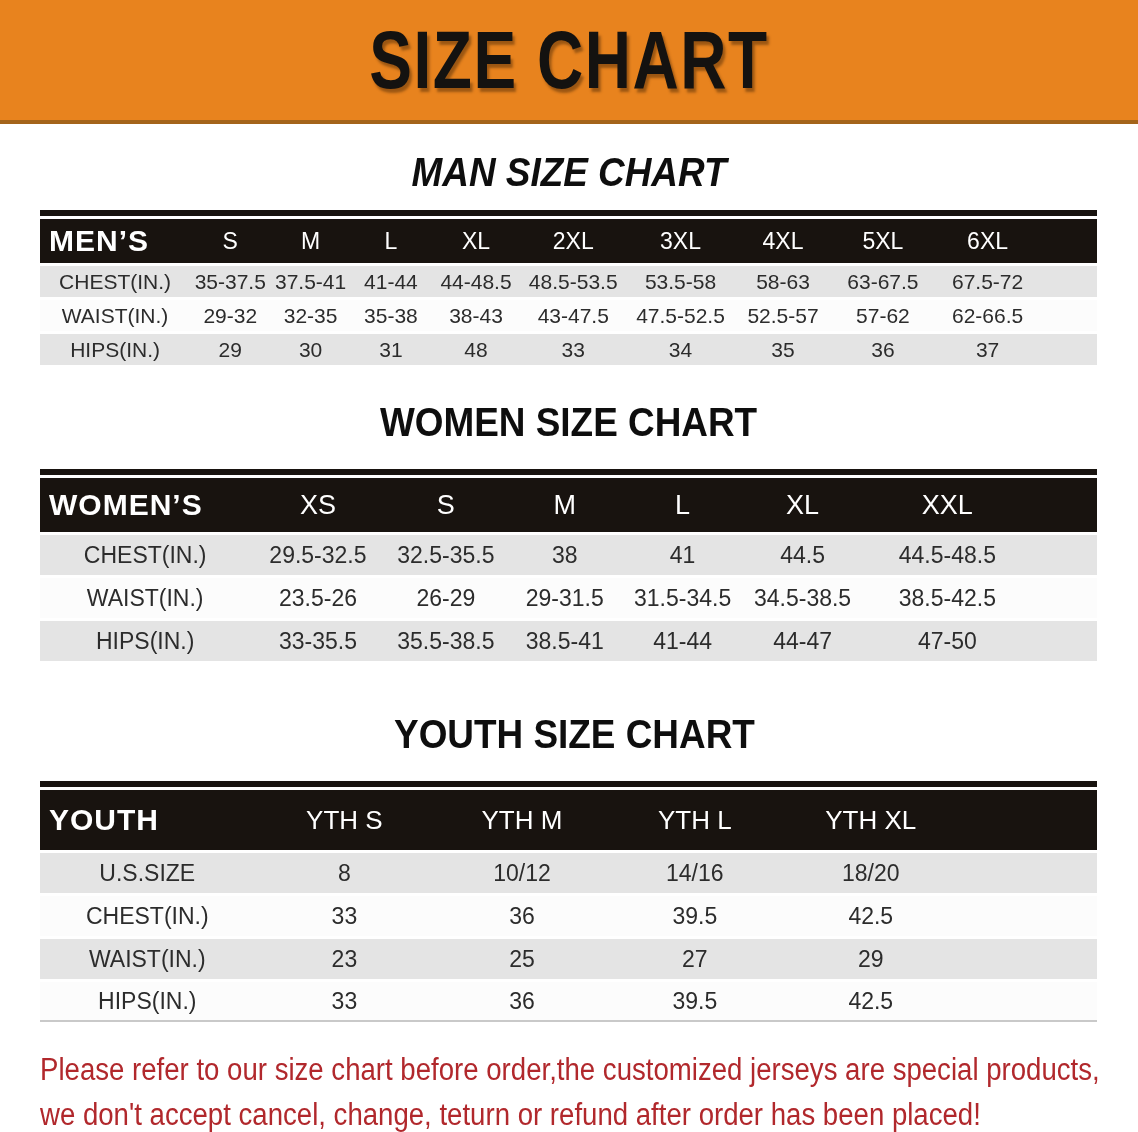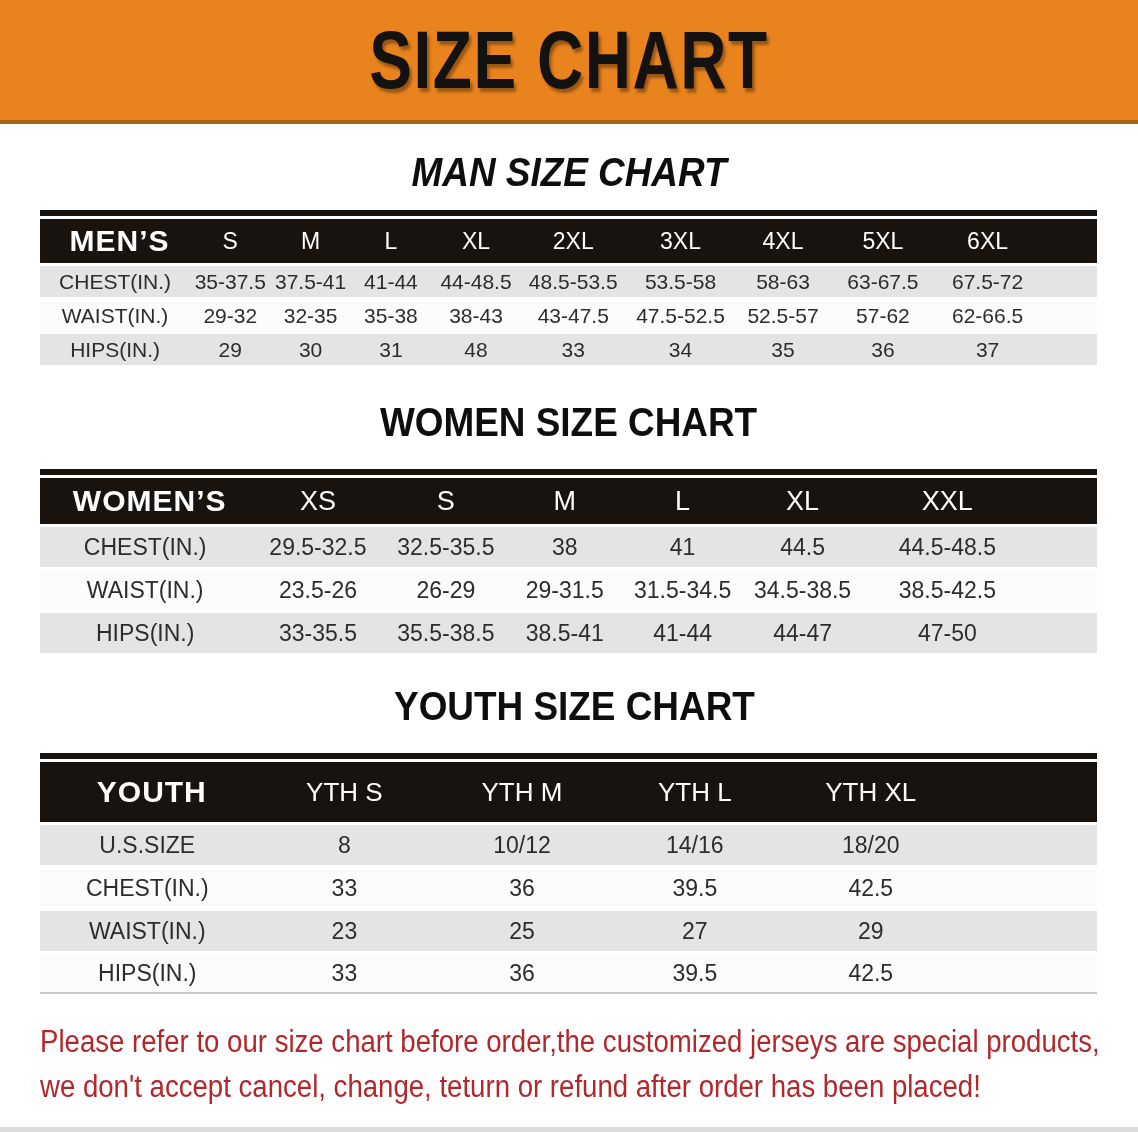--- a/index.html
+++ b/index.html
@@ -31,38 +31,38 @@
     text-shadow:3px 4px 3px rgba(40,20,0,0.4);
     white-space:nowrap;
   }
   .section-heading{
     margin:0;text-align:center;font-size:41px;font-weight:700;color:#0e0e0e;
     line-height:44px;
   }
   .section-heading span{display:inline-block;transform:scaleX(0.9);white-space:nowrap;}
   .mt-men-h{margin-top:26px;font-style:italic;}
   .mt-women-h{margin-top:32px;}
-  .mt-youth-h{margin-top:28px;padding-left:11px;}
+  .mt-youth-h{margin-top:48px;padding-left:11px;}
   table.size-table{
     border-collapse:separate;border-spacing:0 3px;table-layout:fixed;
     width:1057px;margin-left:40px;
   }
   table.men{margin-top:13px;}
   table.women{margin-top:22px;}
   table.youth{margin-top:22px;}
   tr.strip td{height:6px;background:var(--header-bg);padding:0;}
   tr.head td{
     background:var(--header-bg);color:#fff;text-align:center;vertical-align:middle;
     padding:0;white-space:nowrap;overflow:hidden;
   }
   .men  tr.head td{height:44px;font-size:23px;}
-  .women tr.head td{height:46px;font-size:27px;}
+  .women tr.head td{height:54px;font-size:27px;}
   .youth tr.head td{height:60px;font-size:26px;}
   tr.head td.corner{
-    text-align:center;padding-left:9px;font-weight:700;letter-spacing:1px;
+    text-align:left;padding-left:9px;font-weight:700;letter-spacing:1px;
   }
   .men  tr.head td.corner{font-size:30px;}
   .women tr.head td.corner{font-size:30px;}
   .youth tr.head td.corner{font-size:30px;}
   tr.r td{
     text-align:center;vertical-align:middle;color:var(--cell-text);
     padding:0;white-space:nowrap;overflow:hidden;
   }
   .men  tr.r td{height:31px;font-size:21px;}
   .women tr.r td{height:40px;font-size:23px;}

